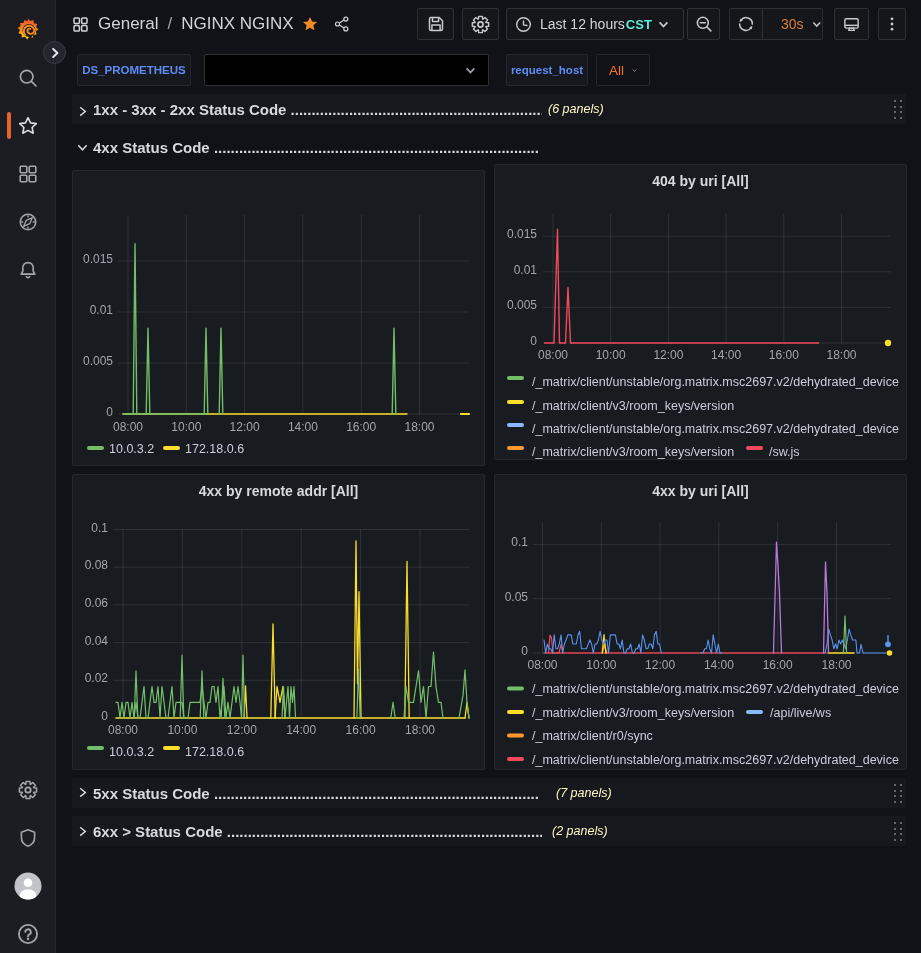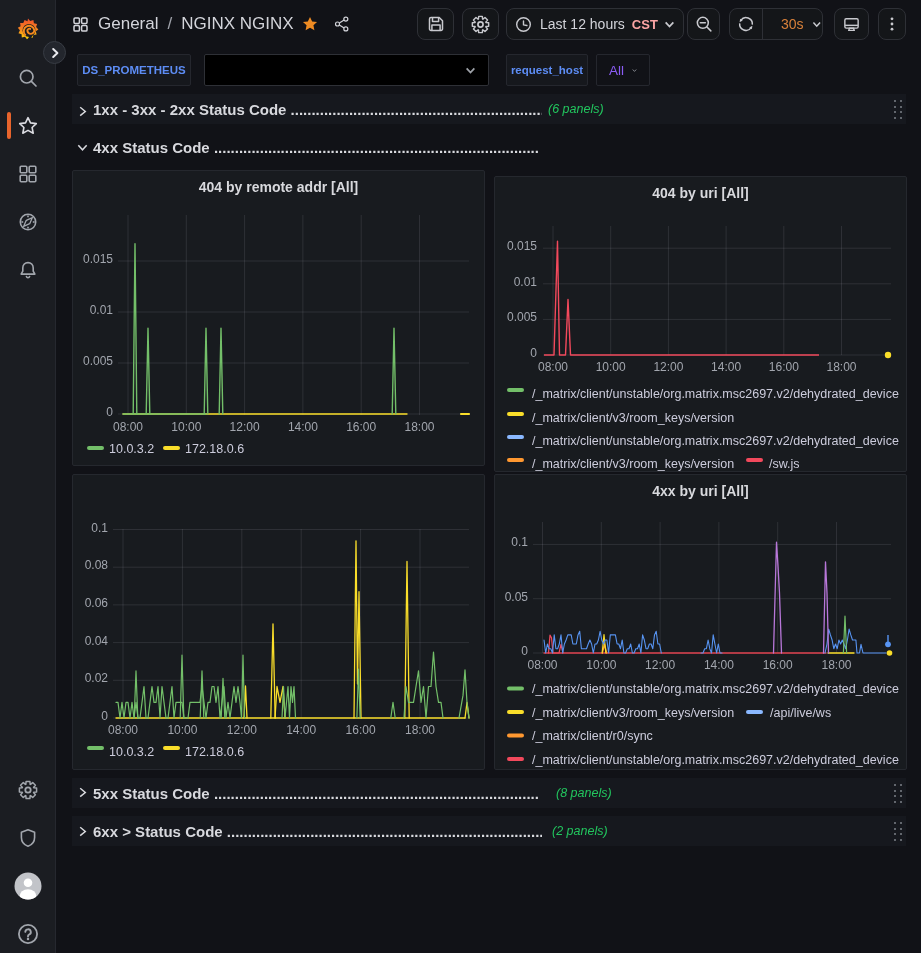--- a/index.html
+++ b/index.html
@@ -3,27 +3,27 @@
 <meta charset="utf-8">
 <style>
 * { margin:0; padding:0; box-sizing:border-box; }
 html,body { width:921px; height:953px; background:#111217; font-family:"Liberation Sans",sans-serif; overflow:hidden; }
 body { position:relative; }
 .sidebar { position:absolute; left:0; top:0; width:56px; height:953px; background:#1b1d22; border-right:1px solid #26282f; }
 .sic { position:absolute; left:0; width:56px; display:flex; justify-content:center; }
 .expander { position:absolute; left:43px; top:41px; width:23px; height:23px; border-radius:50%; background:#23262d; border:1px solid #383c44; z-index:20; display:flex; align-items:center; justify-content:center; }
 .header { position:absolute; left:56px; top:0; width:865px; height:48px; }
 .crumb { position:absolute; left:17px; top:0; height:48px; display:flex; align-items:center; color:#d3d4da; font-size:17px; }
-.tbtn { height:32px; border:1px solid #2e3036; background:#141619; border-radius:8px; display:flex; align-items:center; justify-content:center; color:#ccccdc; }
+.tbtn { height:32px; border:1px solid #2e3036; background:#141619; border-radius:2px; display:flex; align-items:center; justify-content:center; color:#ccccdc; }
 .sq { width:37px; }
 .submenu { position:absolute; left:60px; top:54px; width:865px; height:32px;text-decoration:underline; }
 .vlabel { position:absolute; height:32px; background:#16181d; border:1px solid #25272e; border-radius:2px; display:flex; align-items:center; padding:0 12px; color:#5d8df5; font-weight:bold; font-size:11.5px; }
 .rowhdr { position:absolute; left:72px; width:834px; height:30px; display:flex; align-items:center; color:#d8d9de; font-weight:bold; font-size:15px; }
 .rowbg { background:#16181e; }
-.npanels { position:absolute; font-size:12.5px; font-style:italic; font-weight:normal; color:#22c55e;text-align:right; }
+.npanels { position:absolute; font-size:12.5px; font-style:italic; font-weight:normal; color:#fef9c3;text-align:right; }
 .drag { position:absolute; width:8px; height:19px; }
 .drag div { position:absolute; width:2px; height:2px; background:#62666d; }
 .panel { position:absolute; width:413px; height:296px; background:#181b1f; border:1px solid #25282e; border-radius:2px; overflow:hidden; }
 .ptitle { position:absolute; left:0; top:0; width:100%; height:30px; line-height:32px; text-align:center; color:#d8d9dd; font-weight:bold; font-size:14px; white-space:nowrap; }
 .pchart { position:absolute; left:0; top:0; width:411px; height:294px; }
 .pchart svg { display:block; }
 </style>
 </head>
 <body>
 <div class="sidebar">
@@ -162,21 +162,21 @@
       <path d="M7.81,4.31 L8.10,1.41 L11.90,1.41 L12.19,4.31 L12.48,4.43 L14.73,2.58 L17.42,5.27 L15.57,7.52 L15.69,7.81 L18.59,8.10 L18.59,11.90 L15.69,12.19 L15.57,12.48 L17.42,14.73 L14.73,17.42 L12.48,15.57 L12.19,15.69 L11.90,18.59 L8.10,18.59 L7.81,15.69 L7.52,15.57 L5.27,17.42 L2.58,14.73 L4.43,12.48 L4.31,12.19 L1.41,11.90 L1.41,8.10 L4.31,7.81 L4.43,7.52 L2.58,5.27 L5.27,2.58 L7.52,4.43 Z" stroke-width="1.5" stroke-linejoin="round"></path>
       <circle cx="10" cy="10" r="2.7" stroke-width="1.8"></circle>
     </svg>
   </div>
   <div class="tbtn" style="position:absolute;left:450px;top:8px;width:178px;justify-content:flex-start;padding:0 8px;white-space:nowrap">
     <svg width="17" height="17" viewBox="0 0 18 18" fill="none" stroke="#c8c9ce" stroke-width="1.5">
       <circle cx="9" cy="9" r="7.2"></circle>
       <polyline points="9,5.2 9,9.4 12.6,10.1" stroke-linecap="round" stroke-linejoin="round"></polyline>
     </svg>
     <span style="margin-left:8px;font-size:14px;color:#d3d4da">Last 12 hours</span>
-    <span style="margin-left:7px;font-size:13px;font-weight:bold;color:#fca5a5">CST</span>
+    <span style="margin-left:1px;font-size:13px;font-weight:bold;color:#5eead4">CST</span>
     <svg width="11" height="11" viewBox="0 0 10 10" fill="none" stroke="#c8c9ce" stroke-width="1.6" style="margin-left:6px">
       <polyline points="1.5,3 5,6.8 8.5,3"></polyline>
     </svg>
   </div>
   <div class="tbtn" style="position:absolute;left:631px;top:8px;width:33px">
     <svg width="18" height="18" viewBox="0 0 20 20" fill="none" stroke="#c8c9ce" stroke-width="1.7">
       <circle cx="8.7" cy="8.7" r="6.1"></circle>
         <line x1="13.3" y1="13.3" x2="17.6" y2="17.6" stroke-linecap="round"></line>
       <line x1="5.9" y1="8.7" x2="11.5" y2="8.7" stroke-linecap="round"></line>
     </svg>
@@ -213,21 +213,21 @@
 </div>
 
 <div class="submenu">
   <div class="vlabel" style="left:17px;width:114px;justify-content:center">DS_PROMETHEUS</div>
   <div style="position:absolute;left:144px;top:0;width:285px;height:32px;background:#000;border:1px solid #2e3036;border-radius:2px;display:flex;align-items:center">
     <svg width="11" height="11" viewBox="0 0 10 10" fill="none" stroke="#9ea2a9" stroke-width="1.6" style="position:absolute;right:12px">
       <polyline points="1.5,3 5,6.8 8.5,3"></polyline>
     </svg>
   </div>
   <div class="vlabel" style="left:446px;width:82px;justify-content:center">request_host</div>
-  <div class="vlabel" style="left:536px;width:54px;color:#8b5cf6;font-weight:normal;font-size:13.5px;background:transparent">All
+  <div class="vlabel" style="left:536px;width:54px;color:#f97316;font-weight:normal;font-size:13.5px;background:transparent">All
     <svg width="11" height="11" viewBox="0 0 10 10" fill="none" stroke="#9ea2a9" stroke-width="1.6" style="margin-left:8px">
       <polyline points="1.5,3 5,6.8 8.5,3"></polyline>
     </svg>
   </div>
 </div>
 
 <div class="rowhdr rowbg" style="top:94px">
   <div style="width:470px;overflow:hidden;white-space:nowrap;display:flex;align-items:flex-end;padding-left:4px">
     <svg width="13" height="14" viewBox="0 0 14 14" fill="none" stroke="#d8d9de" stroke-width="1.6" style="flex:none;margin-right:4px">
         <polyline points="4.5,3 10,7.5 4.5,12"></polyline>
@@ -259,21 +259,21 @@
 </div>
 
 <div class="rowhdr rowbg" style="top:778px">
   <div style="width:474px;overflow:hidden;white-space:nowrap;display:flex;align-items:flex-start;padding-left:4px">
     <svg width="13" height="14" viewBox="0 0 14 14" fill="none" stroke="#d8d9de" stroke-width="1.6" style="flex:none;margin-right:4px">
         <polyline points="4.5,3 10,7.5 4.5,12"></polyline>
       </svg>
     <span style="flex:none">5xx Status Code&nbsp;</span>
     <span style="flex:none">..............................................................................</span>
   </div>
-  <div class="npanels" style="left:484px">(8 panels)</div>
+  <div class="npanels" style="left:484px">(7 panels)</div>
   <div class="drag" style="left:822px;top:6px">
     <div style="left:0;top:0"></div>
       <div style="left:5.5px;top:0"></div>
     <div style="left:0;top:5.6px"></div>
       <div style="left:5.5px;top:5.6px"></div>
     <div style="left:0;top:11.2px"></div>
       <div style="left:5.5px;top:11.2px"></div>
     <div style="left:0;top:16.8px"></div>
       <div style="left:5.5px;top:16.8px"></div>
   </div>
@@ -294,21 +294,20 @@
     <div style="left:0;top:5.6px"></div>
       <div style="left:5.5px;top:5.6px"></div>
     <div style="left:0;top:11.2px"></div>
       <div style="left:5.5px;top:11.2px"></div>
     <div style="left:0;top:16.8px"></div>
       <div style="left:5.5px;top:16.8px"></div>
   </div>
 </div>
 
 <div class="panel" style="left:72px;top:170px">
-    <div class="ptitle">404 by remote addr [All]</div>
     <div class="pchart">
       <svg width="413" height="296" font-family="Liberation Sans, sans-serif">
 <line x1="55.0" y1="44" x2="55.0" y2="244" stroke="rgba(204,204,220,0.12)" stroke-width="1"></line>
         <line x1="113.3" y1="44" x2="113.3" y2="244" stroke="rgba(204,204,220,0.12)" stroke-width="1"></line>
         <line x1="171.6" y1="44" x2="171.6" y2="244" stroke="rgba(204,204,220,0.12)" stroke-width="1"></line>
         <line x1="229.9" y1="44" x2="229.9" y2="244" stroke="rgba(204,204,220,0.12)" stroke-width="1"></line>
         <line x1="288.2" y1="44" x2="288.2" y2="244" stroke="rgba(204,204,220,0.12)" stroke-width="1"></line>
         <line x1="346.5" y1="44" x2="346.5" y2="244" stroke="rgba(204,204,220,0.12)" stroke-width="1"></line>
 <line x1="45" y1="90.0" x2="396" y2="90.0" stroke="rgba(204,204,220,0.12)" stroke-width="1"></line>
         <line x1="45" y1="141.0" x2="396" y2="141.0" stroke="rgba(204,204,220,0.12)" stroke-width="1"></line>
@@ -332,21 +331,21 @@
         <polyline points="131.2,243.0 133.0,157.3 134.8,243.0" fill="none" stroke="#73bf69" stroke-width="1.4" stroke-linejoin="round" stroke-linecap="round"></polyline>
         <polyline points="146.2,243.0 148.0,157.3 149.8,243.0" fill="none" stroke="#73bf69" stroke-width="1.4" stroke-linejoin="round" stroke-linecap="round"></polyline>
         <polyline points="319.2,243.0 321.0,157.3 322.8,243.0" fill="none" stroke="#73bf69" stroke-width="1.4" stroke-linejoin="round" stroke-linecap="round"></polyline>
 <rect x="14" y="275" width="17" height="4" rx="2" fill="#73bf69"></rect>
         <text x="36" y="282" font-size="12.5" fill="#ccccdc">10.0.3.2</text>
 <rect x="90" y="275" width="17" height="4" rx="2" fill="#fade2a"></rect>
         <text x="112" y="282" font-size="12.5" fill="#ccccdc">172.18.0.6</text>
 </svg>
     </div>
   </div>
-<div class="panel" style="left:494px;top:176px">
+<div class="panel" style="left:494px;top:164px">
     <div class="ptitle">404 by uri [All]</div>
     <div class="pchart">
       <svg width="413" height="296" font-family="Liberation Sans, sans-serif">
 <line x1="58.0" y1="49" x2="58.0" y2="178" stroke="rgba(204,204,220,0.12)" stroke-width="1"></line>
         <line x1="115.7" y1="49" x2="115.7" y2="178" stroke="rgba(204,204,220,0.12)" stroke-width="1"></line>
         <line x1="173.4" y1="49" x2="173.4" y2="178" stroke="rgba(204,204,220,0.12)" stroke-width="1"></line>
         <line x1="231.1" y1="49" x2="231.1" y2="178" stroke="rgba(204,204,220,0.12)" stroke-width="1"></line>
         <line x1="288.8" y1="49" x2="288.8" y2="178" stroke="rgba(204,204,220,0.12)" stroke-width="1"></line>
         <line x1="346.5" y1="49" x2="346.5" y2="178" stroke="rgba(204,204,220,0.12)" stroke-width="1"></line>
 <line x1="48" y1="71.2" x2="396" y2="71.2" stroke="rgba(204,204,220,0.12)" stroke-width="1"></line>
@@ -372,20 +371,21 @@
         <rect x="12" y="258" width="17" height="4" rx="2" fill="#8ab8ff"></rect>
         <text x="37" y="268" font-size="12.5" fill="#ccccdc">/_matrix/client/unstable/org.matrix.msc2697.v2/dehydrated_device</text>
 <rect x="12" y="281" width="17" height="4" rx="2" fill="#ff9830"></rect>
         <text x="37" y="291" font-size="12.5" fill="#ccccdc">/_matrix/client/v3/room_keys/version</text>
 <rect x="251" y="281" width="17" height="4" rx="2" fill="#f2495c"></rect>
         <text x="274" y="291" font-size="12.5" fill="#ccccdc">/sw.js</text>
 </svg>
     </div>
   </div>
 <div class="panel" style="left:72px;top:474px">
+    <div class="ptitle">4xx by remote addr [All]</div>
     <div class="pchart">
       <svg width="413" height="296" font-family="Liberation Sans, sans-serif">
 <line x1="50.0" y1="54" x2="50.0" y2="243" stroke="rgba(204,204,220,0.12)" stroke-width="1"></line>
         <line x1="109.4" y1="54" x2="109.4" y2="243" stroke="rgba(204,204,220,0.12)" stroke-width="1"></line>
         <line x1="168.8" y1="54" x2="168.8" y2="243" stroke="rgba(204,204,220,0.12)" stroke-width="1"></line>
         <line x1="228.2" y1="54" x2="228.2" y2="243" stroke="rgba(204,204,220,0.12)" stroke-width="1"></line>
         <line x1="287.6" y1="54" x2="287.6" y2="243" stroke="rgba(204,204,220,0.12)" stroke-width="1"></line>
         <line x1="347.0" y1="54" x2="347.0" y2="243" stroke="rgba(204,204,220,0.12)" stroke-width="1"></line>
 <line x1="40" y1="54.5" x2="396" y2="54.5" stroke="rgba(204,204,220,0.12)" stroke-width="1"></line>
         <line x1="40" y1="92.2" x2="396" y2="92.2" stroke="rgba(204,204,220,0.12)" stroke-width="1"></line>

